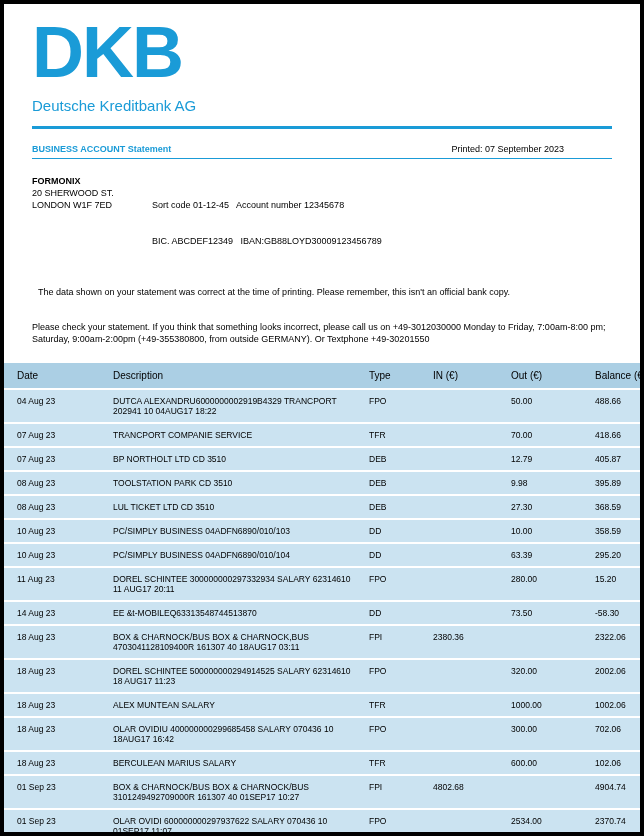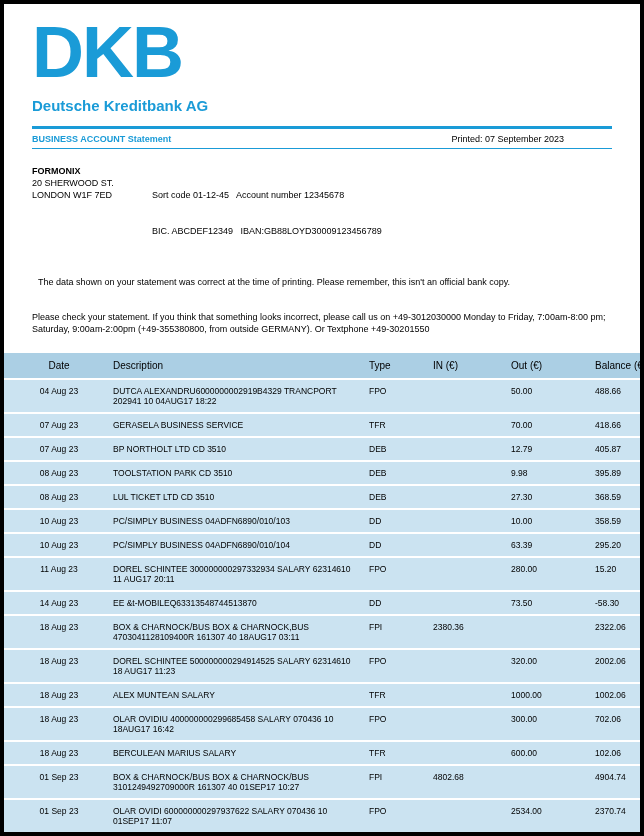--- a/index.html
+++ b/index.html
@@ -18,26 +18,26 @@
     box-sizing:border-box;
   }
   .content{padding:16px 28px 0 28px;}
   .logo{
     color:var(--brand-blue,#1a9bd7);
     font-size:72px;font-weight:700;
     letter-spacing:-2px;line-height:0.9;
   }
   .brand-name{
     color:var(--brand-blue,#1a9bd7);
-    font-size:15px;margin-top:12px;font-weight:700;
+    font-size:15px;margin-top:12px;font-weight:400;
   }
   .rule{border-top:3px solid var(--brand-blue,#1a9bd7);margin-top:12px;}
   .statement-row{
     display:flex;justify-content:space-between;
-    padding:5px 0 4px 0;
+    padding:15px 0 4px 0;
     border-bottom:1px solid var(--brand-blue,#1a9bd7);
     gap:14px;
   }
   .statement-title{color:var(--brand-blue,#1a9bd7);font-weight:700;font-size:9px;}
   .printed{font-size:9px;padding-right:48px;}
   .account-block{display:flex;margin-top:16px;font-size:9px;line-height:12px;}
   .holder{width:120px;}
   .holder-name{font-weight:700;}
   .numbers{flex:1;white-space:pre-wrap;}
   .disclaimer{font-size:9px;margin-top:16px;margin-left:6px;}
@@ -50,21 +50,21 @@
   thead th{
     background:var(--table-header-bg,#abcfe4);
     font-size:10px;font-weight:400;text-align:left;
     padding:7px 6px;
   }
   tbody td{
     background:var(--table-row-bg,#cbe3f1);
     padding:6px 6px;vertical-align:top;line-height:10px;
     word-wrap:break-word;
   }
-  .col-date{width:84px;text-align:center;}
+  .col-date{width:84px;}
   .col-desc{width:244px;}
   .col-type{width:52px;}
   .col-in{width:66px;}
   .col-out{width:72px;}
   .col-balance{width:78px;}
   th.col-date, td.col-date{padding-left:13px;}
   th.col-in, th.col-out, th.col-balance{text-align:left;}
   td.col-out, td.col-balance{text-align:left;}
   th.col-balance, td.col-balance{padding-right:13px;}
   td.col-in{text-align:left;}
@@ -125,21 +125,21 @@
         <tr>
           <td class="col-date">04 Aug 23</td>
           <td class="col-desc">DUTCA ALEXANDRU6000000002919B4329 TRANCPORT 202941 10 04AUG17 18:22</td>
           <td class="col-type">FPO</td>
           <td class="col-in"></td>
           <td class="col-out">50.00</td>
           <td class="col-balance">488.66</td>
         </tr>
         <tr>
           <td class="col-date">07 Aug 23</td>
-          <td class="col-desc">GERASELA BUSINESS SERVICE</td>
+          <td class="col-desc">TRANCPORT COMPANIE SERVICE</td>
           <td class="col-type">TFR</td>
           <td class="col-in"></td>
           <td class="col-out">70.00</td>
           <td class="col-balance">418.66</td>
         </tr>
         <tr>
           <td class="col-date">07 Aug 23</td>
           <td class="col-desc">BP NORTHOLT LTD CD 3510</td>
           <td class="col-type">DEB</td>
           <td class="col-in"></td>

